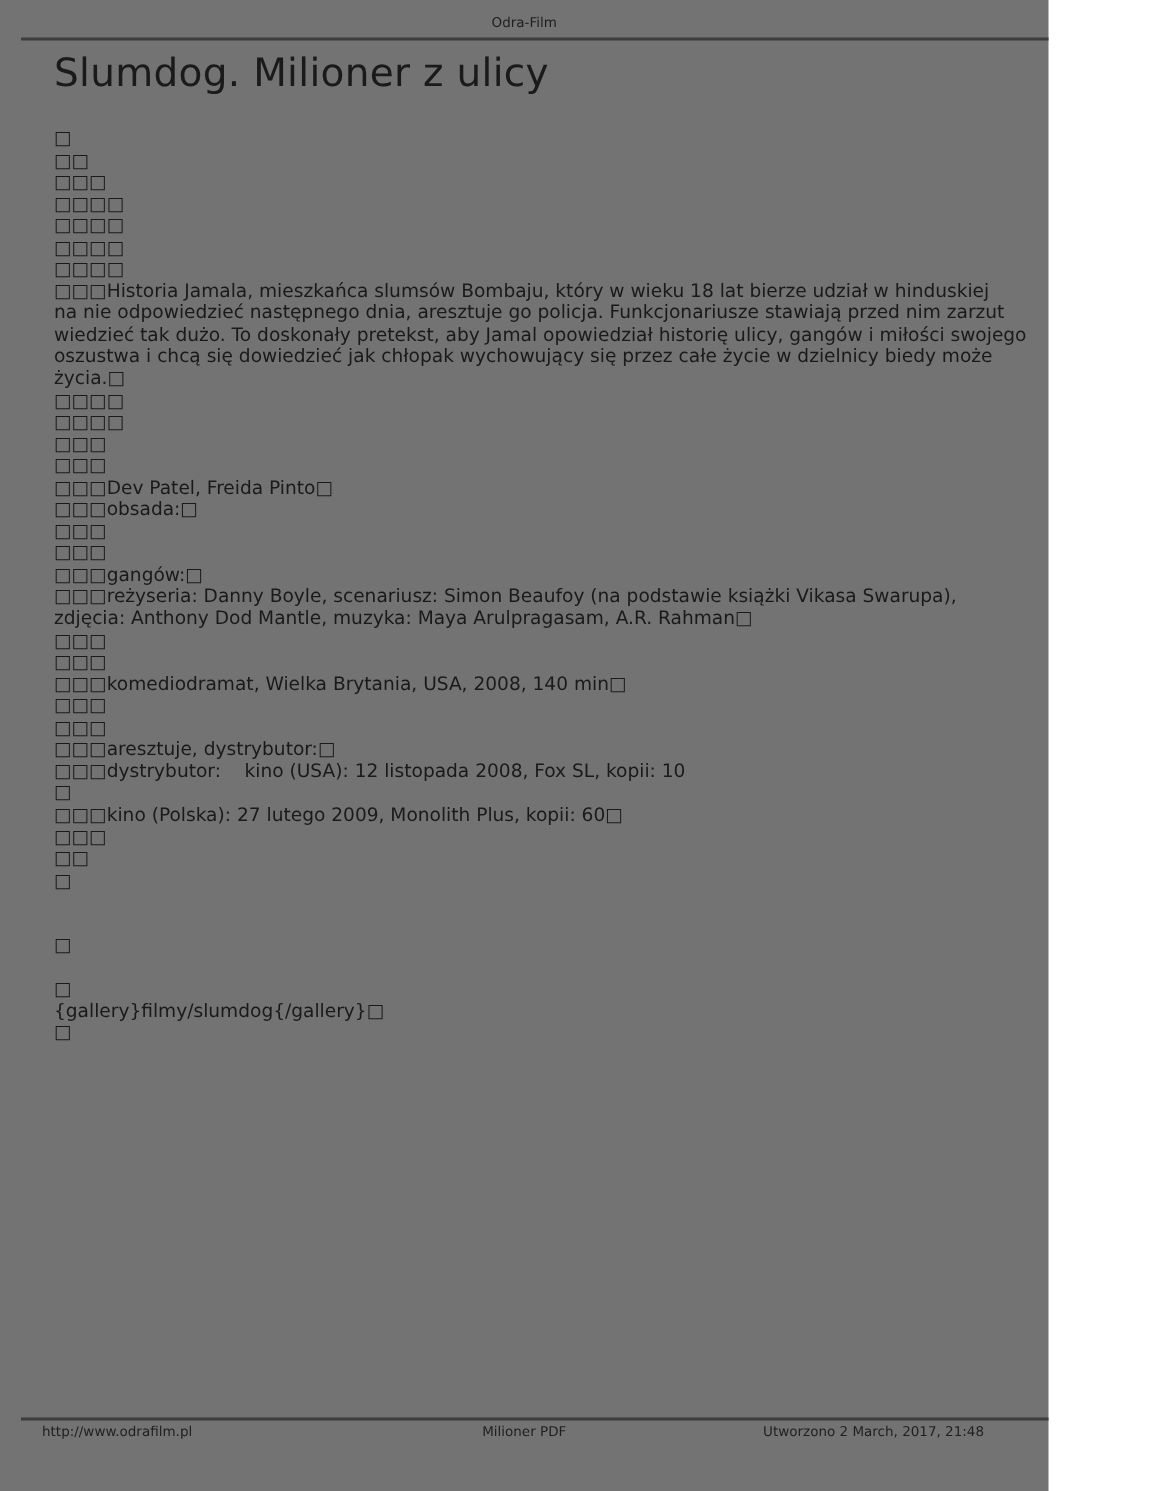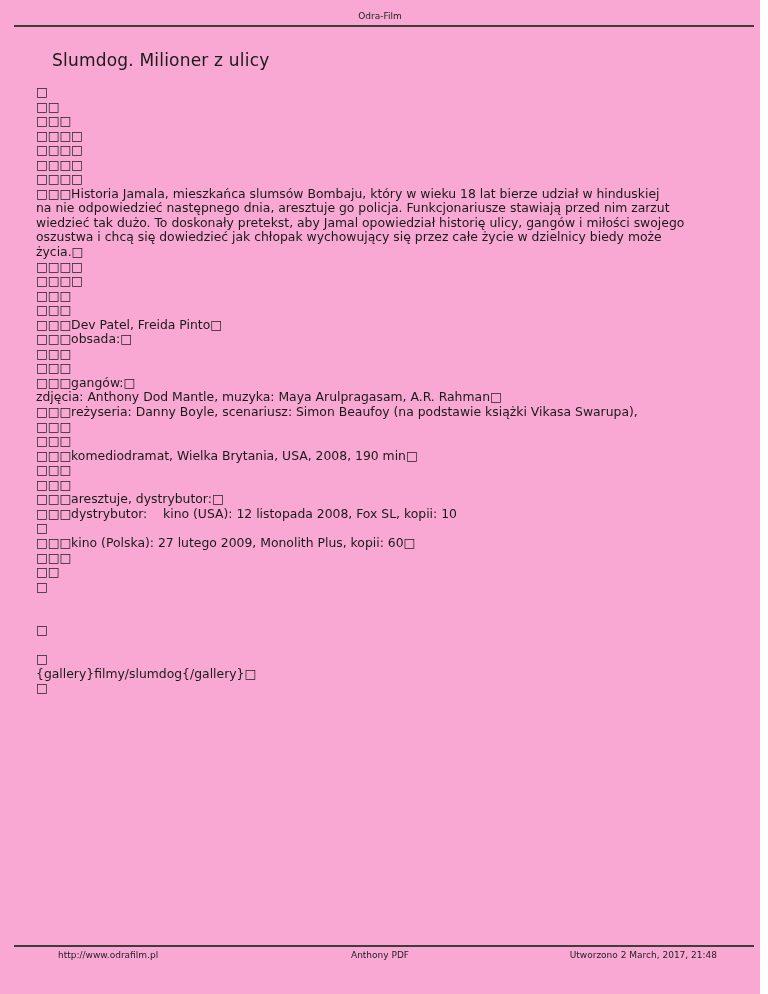--- a/index.html
+++ b/index.html
@@ -2,23 +2,23 @@
 <html><head>
 <meta charset="utf-8">
 <style>
   html, body {
     margin: 0;
     padding: 0;
     background: #ffffff;
   }
   .page {
     position: relative;
-    width: 760px;
+    width: 699px;
     height: 994px;
-    background: #f9a8d4;
+    background: #737373;
     font-family: "DejaVu Sans", "Liberation Sans", sans-serif;
     color: #1a1a1a;
     overflow: hidden;
   }
   .header-title {
     position: absolute;
     top: 11px;
     left: 0;
     width: 100%;
     text-align: center;
@@ -31,22 +31,22 @@
     width: 740px;
     height: 2px;
     background: #3d3d3d;
   }
   .header-rule { top: 25px; }
   .footer-rule { top: 945px; }
   .page-title {
     position: absolute;
     top: 34px;
     left: 36px;
-    margin: 16px;
-    font-size: 17px;
+    margin: 0;
+    font-size: 26px;
     font-weight: 400;
     color: #1a1a1a;
     letter-spacing: 0.2px;
   }
   .body-text {
     position: absolute;
     top: 85px;
     left: 36px;
     width: 716px;
     font-size: 12.4px;
@@ -56,21 +56,20 @@
     white-space: pre;
     height: 14.55px;
     line-height: 14.55px;
   }
   .footer-left {
     position: absolute;
     top: 950px;
     left: 28px;
     font-size: 9px;
     color: #1f1f1f;
-    margin-left: 30px;
   }
   .footer-center {
     position: absolute;
     top: 950px;
     left: 0;
     width: 100%;
     text-align: center;
     font-size: 9px;
     color: #1f1f1f;
   }
@@ -108,25 +107,25 @@
       <div class="line">życia.□</div>
       <div class="line">□□□□</div>
       <div class="line">□□□□</div>
       <div class="line">□□□</div>
       <div class="line">□□□</div>
       <div class="line">□□□Dev Patel, Freida Pinto□</div>
       <div class="line">□□□obsada:□</div>
       <div class="line">□□□</div>
       <div class="line">□□□</div>
       <div class="line">□□□gangów:□</div>
+      <div class="line">□□□reżyseria: Danny Boyle, scenariusz: Simon Beaufoy (na podstawie książki Vikasa Swarupa),</div>
       <div class="line">zdjęcia: Anthony Dod Mantle, muzyka: Maya Arulpragasam, A.R. Rahman□</div>
-      <div class="line">□□□reżyseria: Danny Boyle, scenariusz: Simon Beaufoy (na podstawie książki Vikasa Swarupa),</div>
       <div class="line">□□□</div>
       <div class="line">□□□</div>
-      <div class="line">□□□komediodramat, Wielka Brytania, USA, 2008, 190 min□</div>
+      <div class="line">□□□komediodramat, Wielka Brytania, USA, 2008, 140 min□</div>
       <div class="line">□□□</div>
       <div class="line">□□□</div>
       <div class="line">□□□aresztuje, dystrybutor:□</div>
       <div class="line">□□□dystrybutor:    kino (USA): 12 listopada 2008, Fox SL, kopii: 10</div>
       <div class="line">□</div>
       <div class="line">□□□kino (Polska): 27 lutego 2009, Monolith Plus, kopii: 60□</div>
       <div class="line">□□□</div>
       <div class="line">□□</div>
       <div class="line">□</div>
       <div class="line"></div>
@@ -135,17 +134,17 @@
       <div class="line"></div>
       <div class="line">□</div>
       <div class="line">{gallery}filmy/slumdog{/gallery}□</div>
       <div class="line">□</div>
     </div>
 
   <div class="rule footer-rule"></div>
 
   <div class="footer-left">http://www.odrafilm.pl</div>
 
-  <div class="footer-center">Anthony PDF</div>
+  <div class="footer-center">Milioner PDF</div>
 
   <div class="footer-right">Utworzono 2 March, 2017, 21:48</div>
 
 </div>
 
 </body></html>

